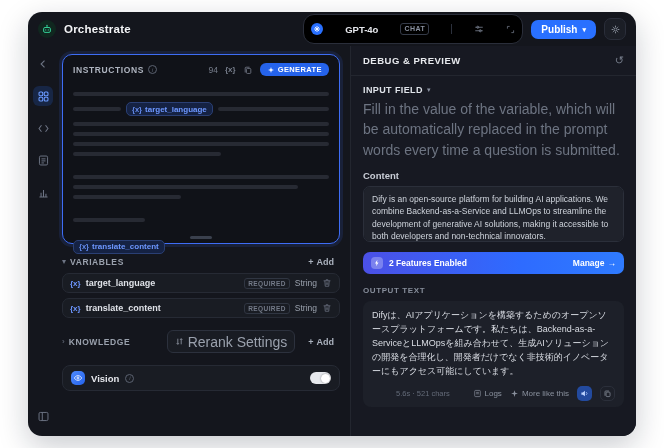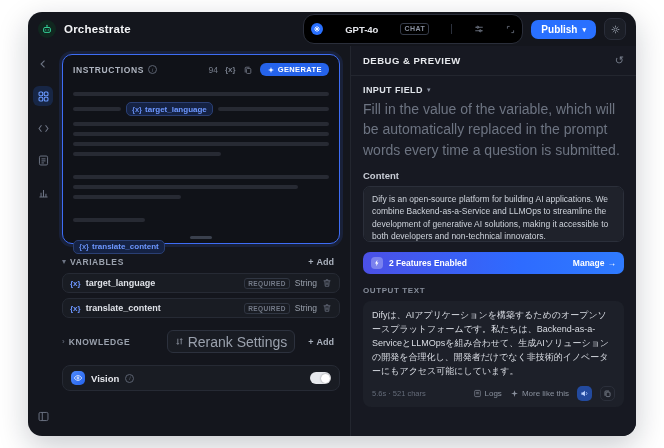--- a/index.html
+++ b/index.html
@@ -85,21 +85,21 @@
   .run-btn{background:#2563eb;color:#fff;border-radius:7px;font-size:9.5px;font-weight:700;padding:4px 13px;display:flex;gap:5px;align-items:center;border:none;cursor:pointer;}
   .run-play{font-size:7px;line-height:1;}
   .features-bar{margin-top:10px;height:22px;border-radius:7px;background:linear-gradient(90deg,#4b50e6 0%,#2e6bff 60%,#2f7bff 100%);
     display:flex;align-items:center;padding:0 8px;gap:6px;flex:none;}
   .feat-ico{width:12px;height:12px;border-radius:4px;background:rgba(255,255,255,.28);color:#fff;display:flex;align-items:center;justify-content:center;flex:none;}
   .feat-label{color:#fff;font-size:8.5px;font-weight:700;}
   .manage{margin-left:auto;color:#fff;font-size:8.5px;font-weight:700;display:flex;gap:3px;align-items:center;cursor:pointer;}
   .out-label{color:#868d9a;font-size:8px;font-weight:700;letter-spacing:.6px;margin-top:12px;}
   .out-card{margin-top:6px;background:#1d2029;border-radius:8px;padding:8px 9px 6px;display:flex;flex-direction:column;}
   .out-text{color:#d9dce3;font-size:9px;line-height:1.55;}
-  .out-foot{display:flex;align-items:center;gap:8px;margin-top:7px;}
+  .out-foot{display:flex;align-items:center;gap:8px;margin-top:7px;margin-left:24px;}
   .out-stats{color:#646b79;font-size:7.5px;}
   .foot-spacer{flex:1;}
   .foot-action{color:#8a919e;font-size:8px;display:flex;gap:3px;align-items:center;cursor:pointer;}
   .sq-btn{width:15px;height:15px;border-radius:5px;display:flex;align-items:center;justify-content:center;cursor:pointer;}
   .sq-btn.blue{background:#234a9e;color:#bcd2ff;}
   .sq-btn.gray{color:#8a919e;border:1px solid #2b2f3a;}
   svg{display:block;}
 </style>
 </head>
 <body>

